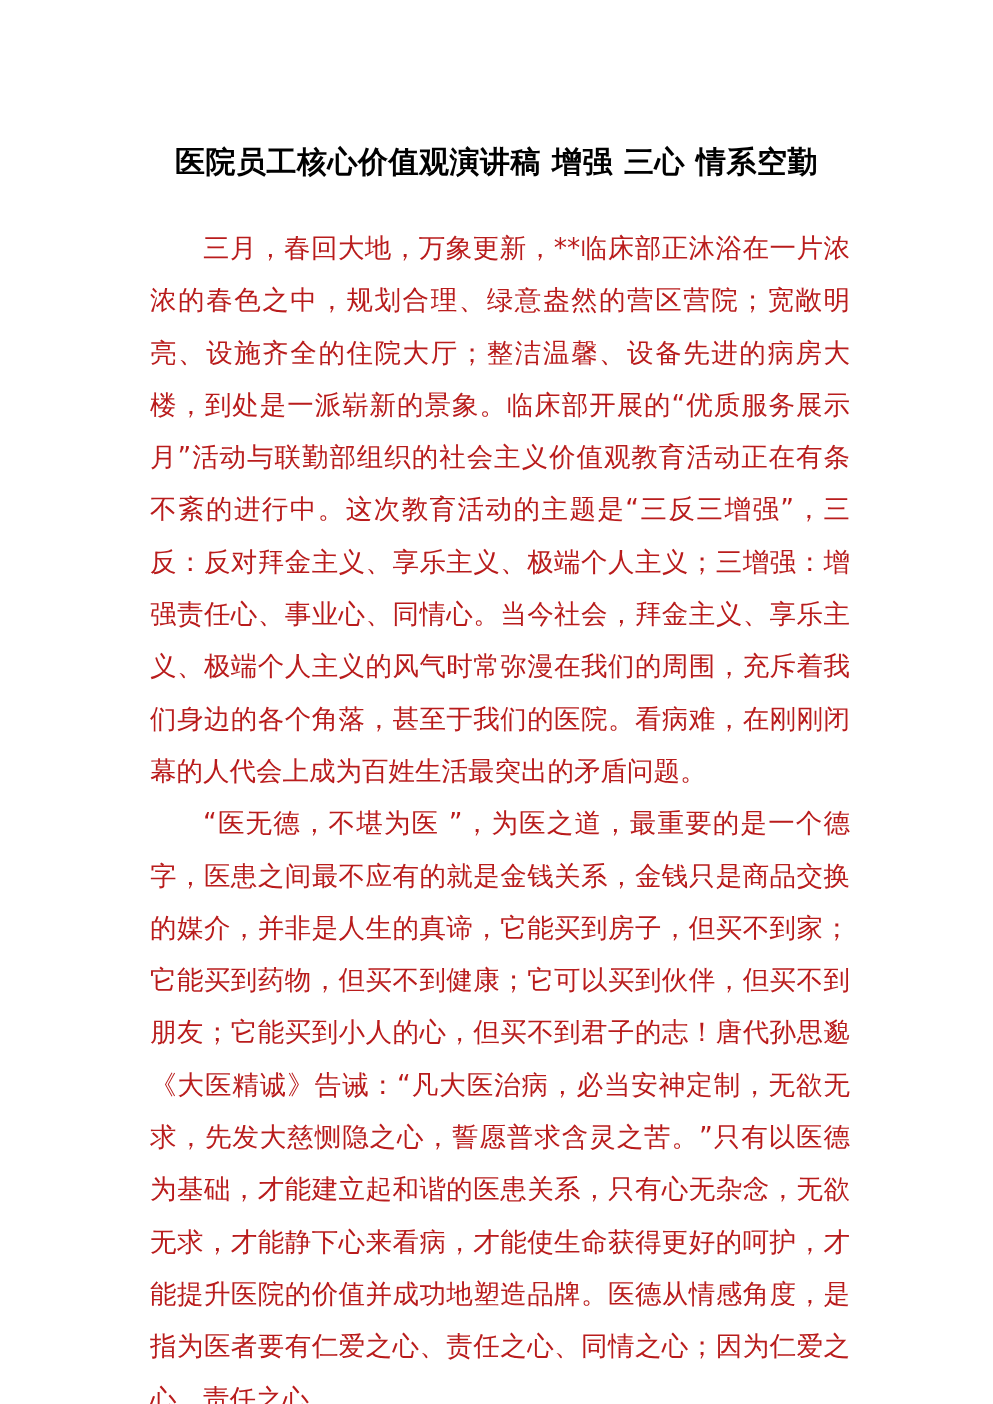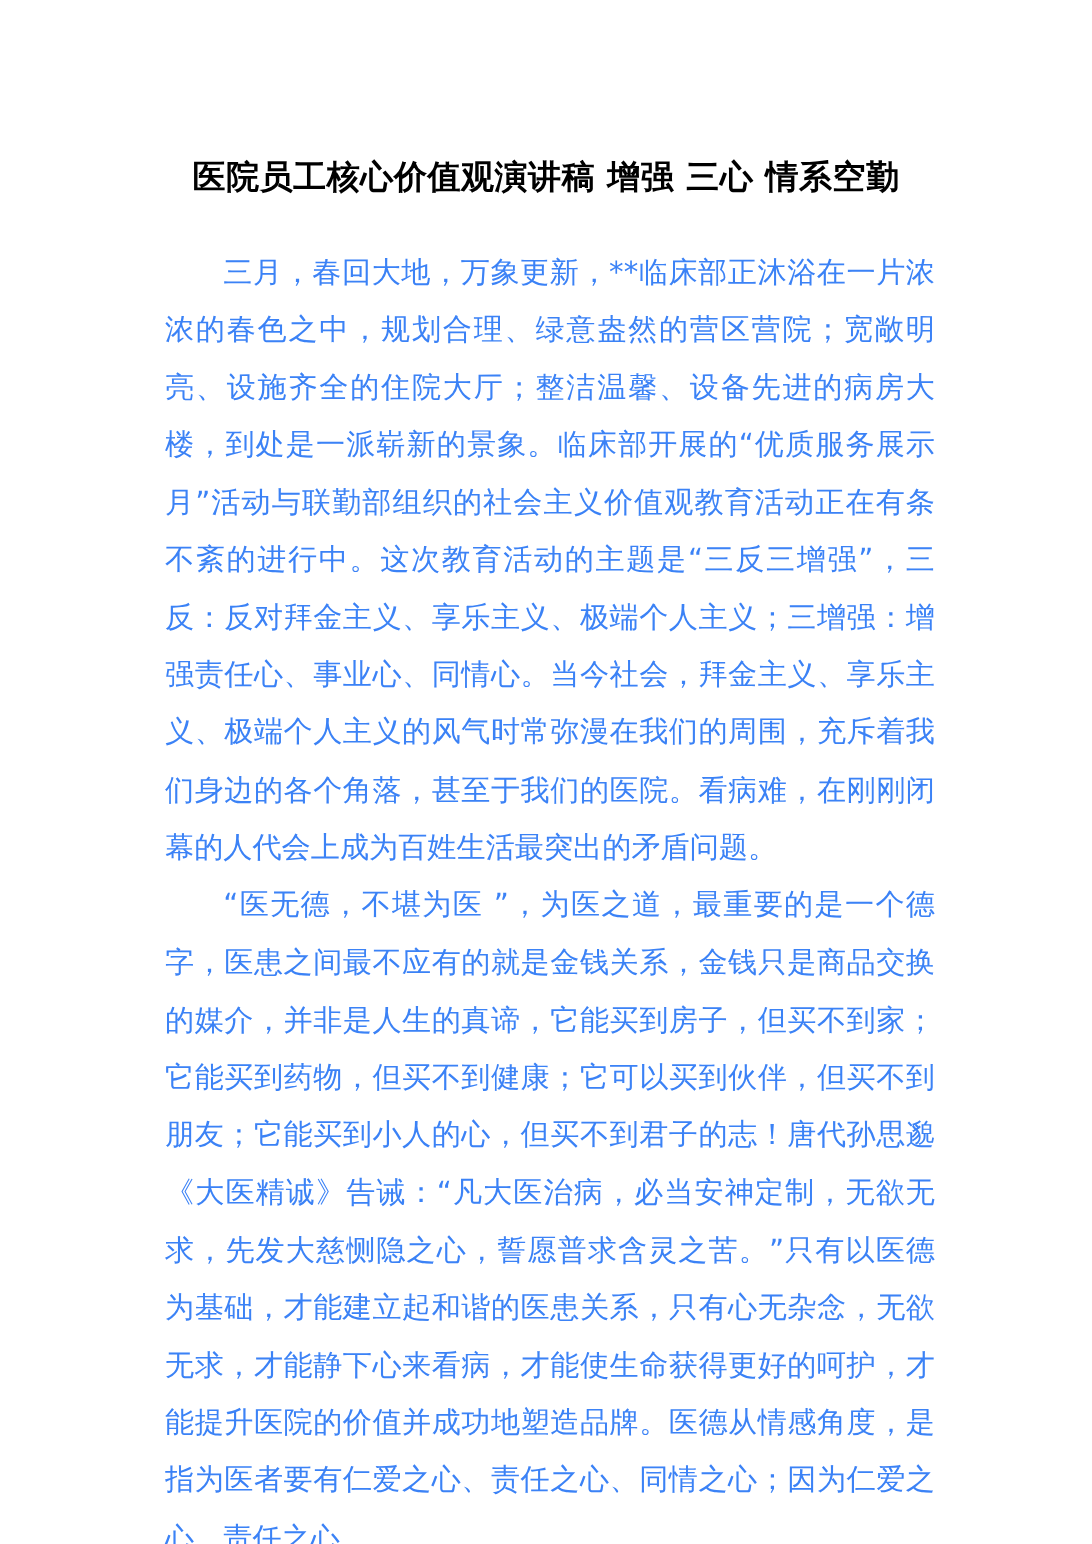--- a/index.html
+++ b/index.html
@@ -37,21 +37,21 @@
     width: 700px;
   }
   .para {
     font-size: 26.5px;
     line-height: 52.3px;
     text-align: justify;
     text-align-last: left;
     text-justify: inter-ideograph;
     text-indent: 53px;
     margin: 0 0 0 0;
-    color: #3b82f6;
+    color: #b91c1c;
     word-break: break-all;
     letter-spacing: 0px;
   }
 </style>
 </head>
 <body>
 
 <div class="page">
 
   <h1 class="doc-title">医院员工核心价值观演讲稿 增强 三心 情系空勤</h1>

